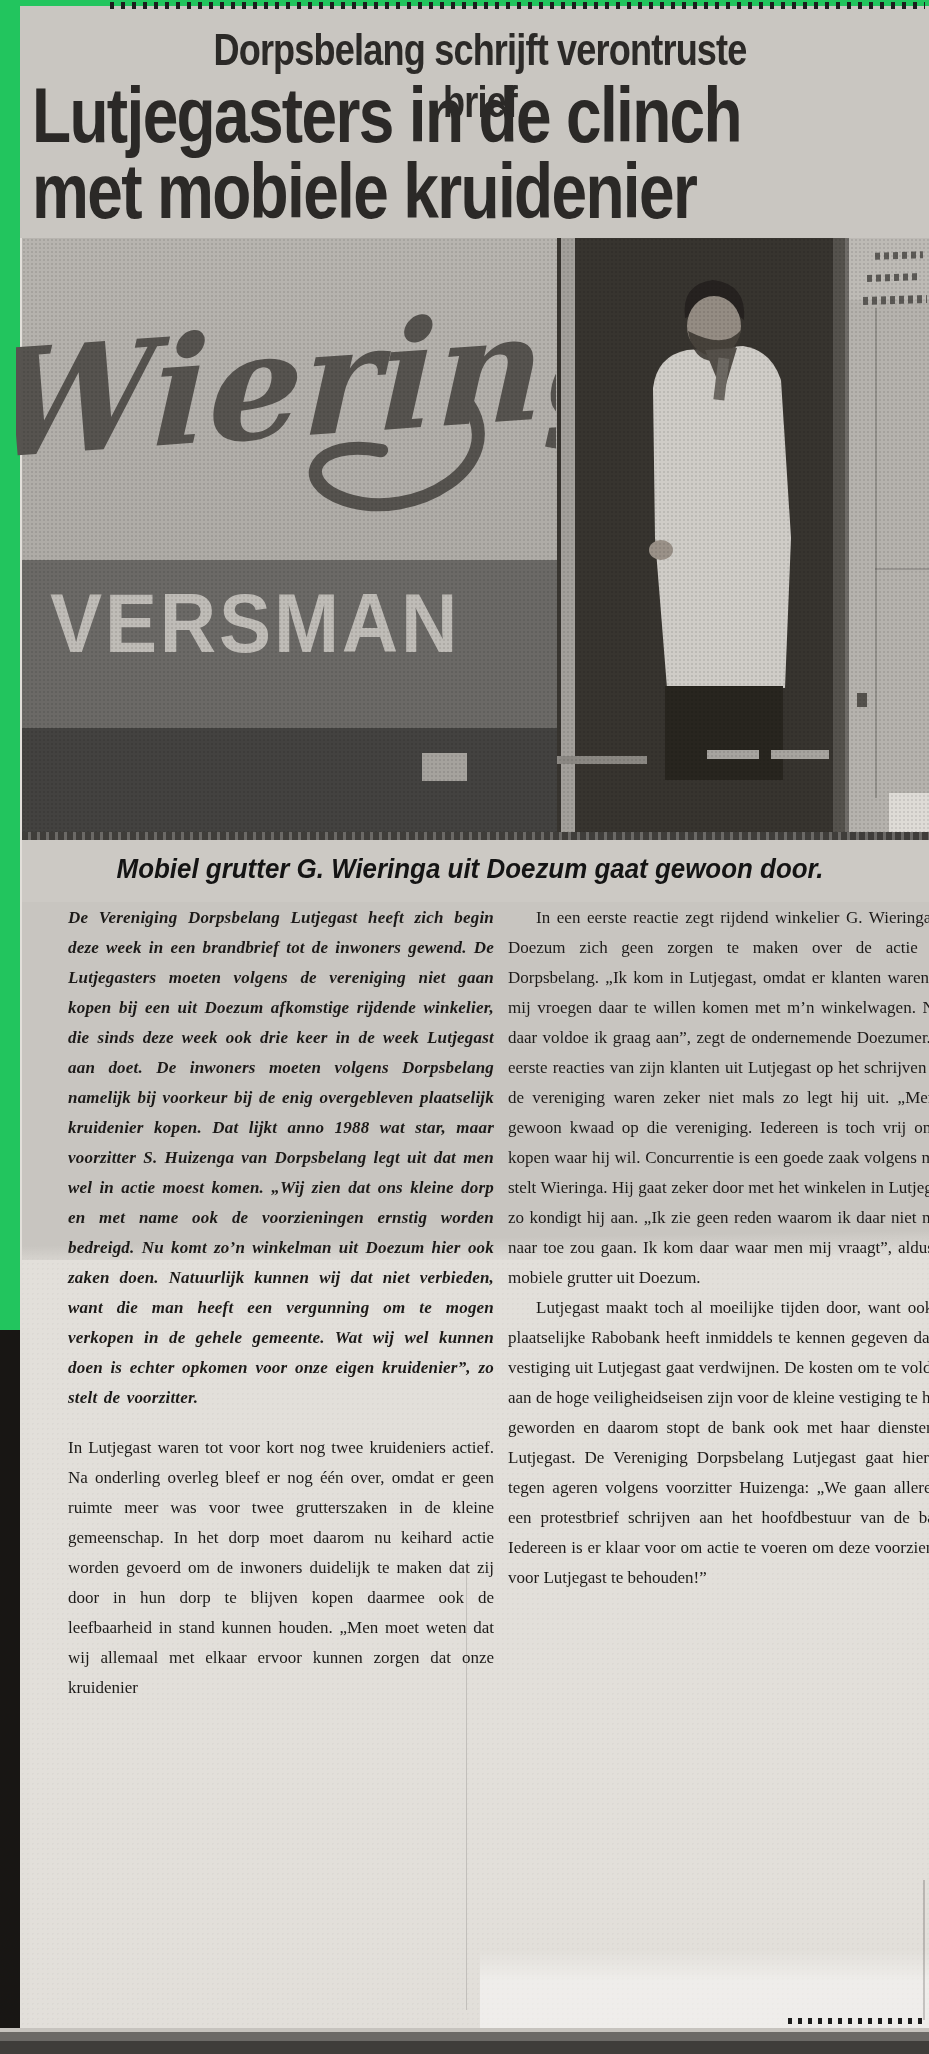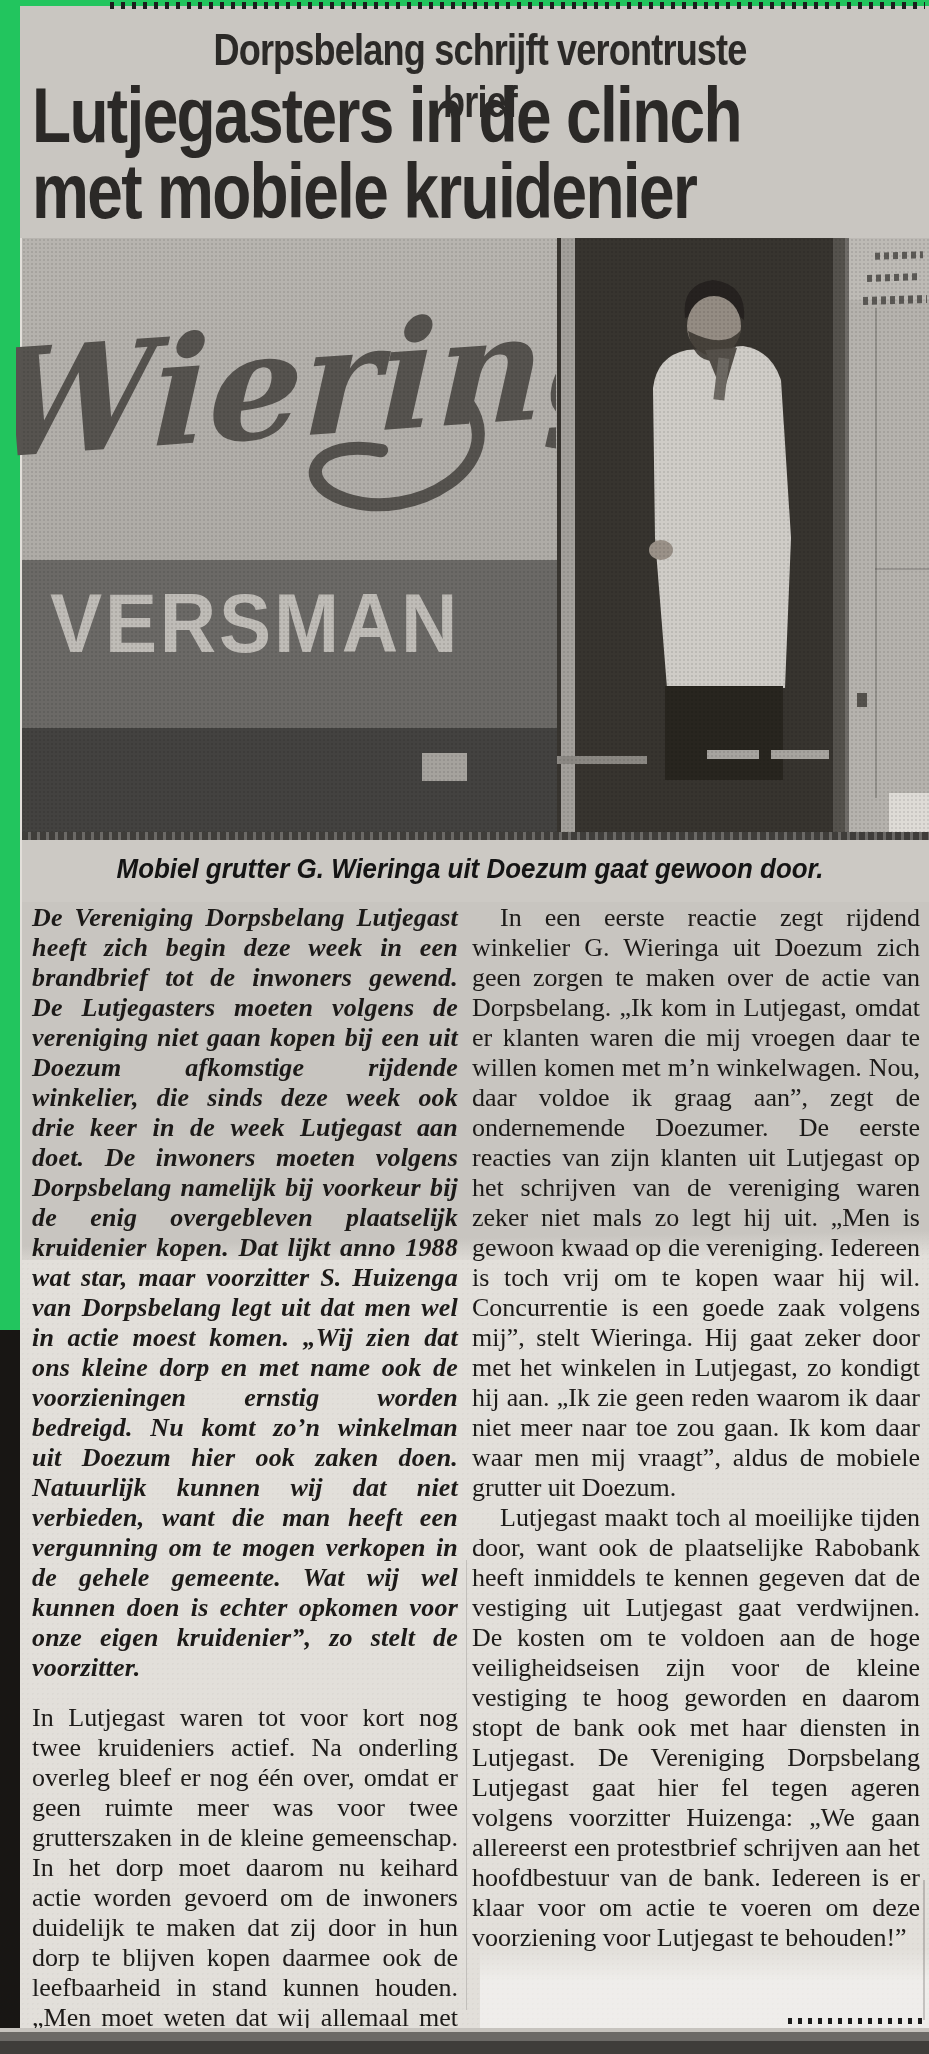--- a/index.html
+++ b/index.html
@@ -65,21 +65,21 @@
     background-image:radial-gradient(rgba(0,0,0,.09) 1px,transparent 1px);background-size:4px 4px;}
   .photo-strip{left:22px;top:832px;width:907px;height:8px;
     background:repeating-linear-gradient(90deg,#3f3d3a 0 6px,#6b6966 6px 9px);}
 
   
   .caption{left:40px;top:852px;width:860px;text-align:center;
     font-family:"Liberation Sans",sans-serif;font-weight:bold;font-style:italic;
     font-size:27px;line-height:34px;color:#141414;transform:scaleX(.96);transform-origin:center top;}
 
   
-  .col{top:903px;height:1122px;text-align:justify;font-size:26px;line-height:30px;color:#1c1a18;}
+  .col{top:903px;height:1122px;text-align:justify;font-size:17px;line-height:30px;color:#1c1a18;margin-left:36px;}
   .left-col{left:32px;width:426px;}
   .right-col{left:472px;width:448px;}
   .col p{margin:0;}
   .p-bolditalic{font-weight:bold;font-style:italic;word-spacing:2px;letter-spacing:.2px;}
   .p-gap{margin-top:20px !important;}
   .p-indent{text-indent:28px;}
 
   
   .black-strip{left:0;top:1330px;width:20px;height:724px;background:#181614;}
   .bottom-band{left:0;top:2028px;width:929px;height:26px;

